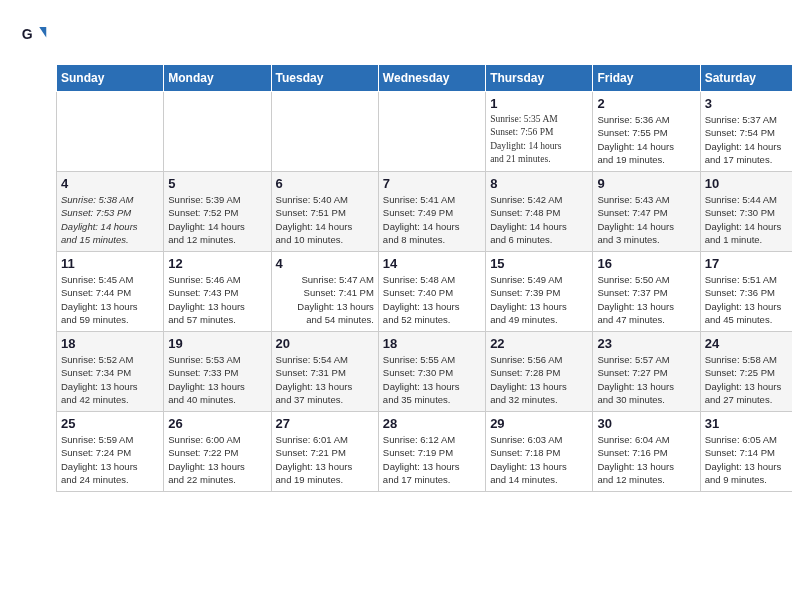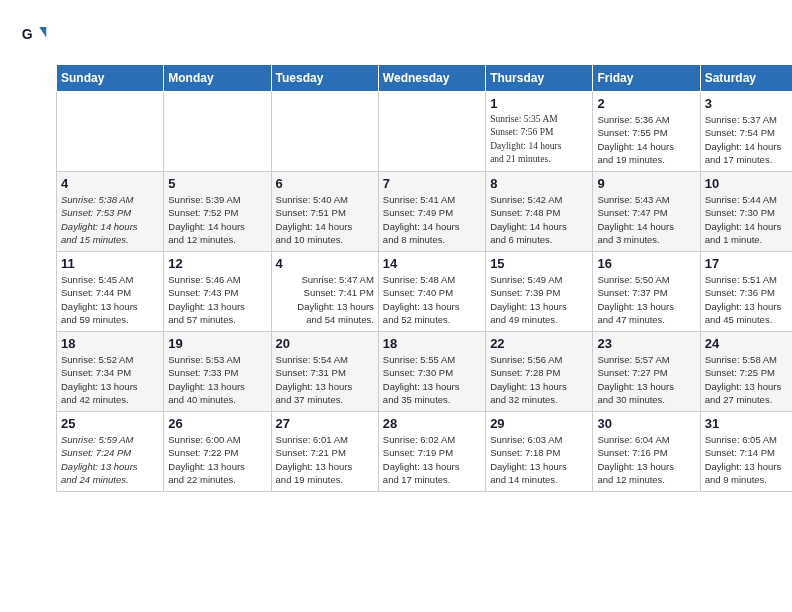--- a/index.html
+++ b/index.html
@@ -291,42 +291,42 @@
           <div class="day-number">24</div>
           <div class="day-info" style="white-space: pre-line;">Sunrise: 5:58 AM
 Sunset: 7:25 PM
 Daylight: 13 hours
 and 27 minutes.</div>
         </td>
       </tr>
       <tr>
         <td>
           <div class="day-number">25</div>
-          <div class="day-info" style="white-space: pre-line; font-style: italic;">Sunrise: 5:59 AM
+          <div class="day-info" style="white-space: pre-line;">Sunrise: 5:59 AM
 Sunset: 7:24 PM
 Daylight: 13 hours
 and 24 minutes.</div>
         </td>
         <td>
           <div class="day-number">26</div>
           <div class="day-info" style="white-space: pre-line;">Sunrise: 6:00 AM
 Sunset: 7:22 PM
 Daylight: 13 hours
 and 22 minutes.</div>
         </td>
         <td>
           <div class="day-number">27</div>
           <div class="day-info" style="white-space: pre-line;">Sunrise: 6:01 AM
 Sunset: 7:21 PM
 Daylight: 13 hours
 and 19 minutes.</div>
         </td>
         <td>
           <div class="day-number">28</div>
-          <div class="day-info" style="white-space: pre-line;">Sunrise: 6:02 AM
+          <div class="day-info" style="white-space: pre-line;">Sunrise: 6:12 AM
 Sunset: 7:19 PM
 Daylight: 13 hours
 and 17 minutes.</div>
         </td>
         <td>
           <div class="day-number">29</div>
           <div class="day-info" style="white-space: pre-line;">Sunrise: 6:03 AM
 Sunset: 7:18 PM
 Daylight: 13 hours
 and 14 minutes.</div>

